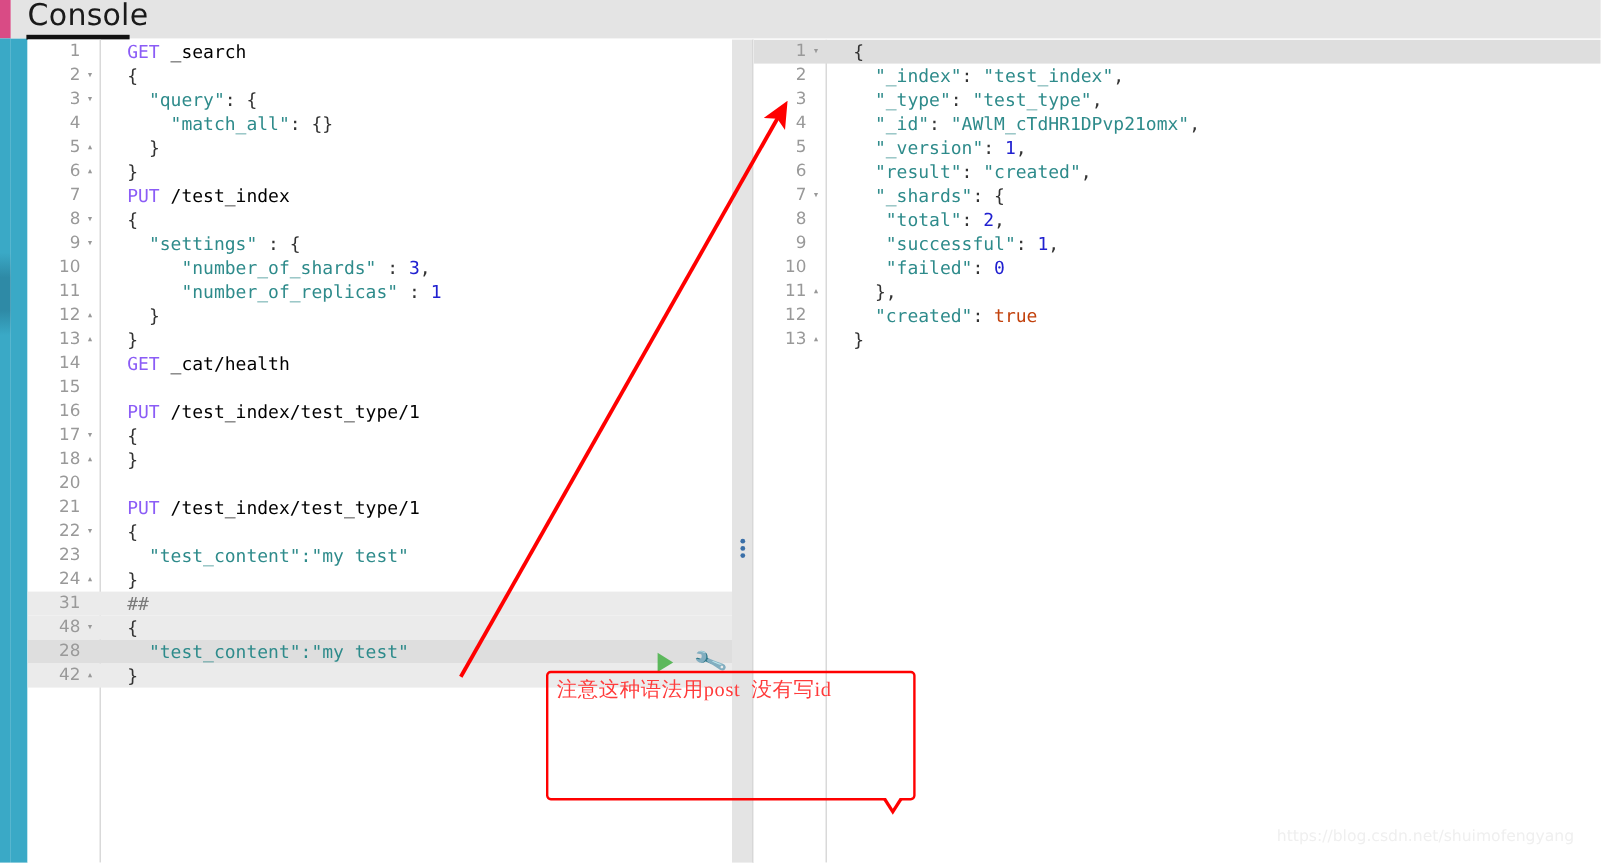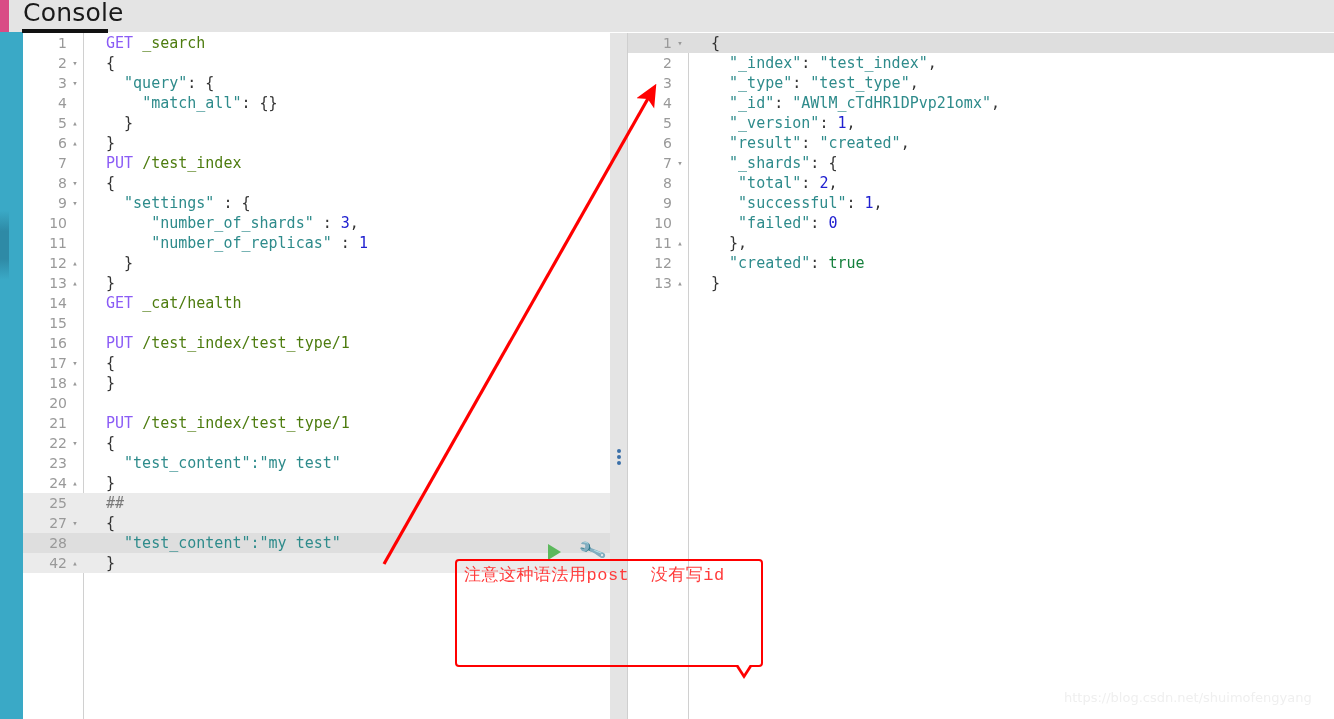--- a/index.html
+++ b/index.html
@@ -34,44 +34,44 @@
       font-size:14px;font-family:"DejaVu Sans","Liberation Sans",sans-serif;}
   .fold{position:absolute;left:47px;width:10px;text-align:center;color:#999;font-size:9px;line-height:20px;}
   .txt{position:absolute;left:83px;}
   .pane-right .txt{position:absolute;left:83px;}
 
   .row.hl{background:#ebebeb;}
   .row.cur{background:#dedede;}
 
   
   .m{color:#8b5cf6;}         
-  .u{color:#4d7c0f;}         
+  .u{color:#000000;}         
   .k{color:#2e8b8b;}         
   .p{color:#333;}            
   .n{color:#2020d0;}         
-  .b{color:#15803d;}         
+  .b{color:#c2410c;}         
   .c{color:#7a7a7a;}
 
   
   .splitter{position:absolute;left:610px;top:33px;width:18px;height:686px;background:#e4e4e4;}
   .splitter-dots{position:absolute;left:615px;top:447px;width:8px;}
   .splitter-dots i{display:block;width:4px;height:4px;margin:2px auto;background:#3a6fa8;border-radius:50%;}
   .pane-edge{position:absolute;left:627px;top:33px;width:1px;height:686px;background:#cfcfcf;}
 
   
   .play{position:absolute;left:548px;top:544px;width:0;height:0;
         border-left:13px solid #5cb85c;border-top:8px solid transparent;border-bottom:8px solid transparent;}
   .wrench{position:absolute;left:580px;top:539px;font-size:20px;color:#1a1a1a;
           font-family:"DejaVu Sans","Liberation Sans",sans-serif;transform:rotate(-20deg);}
 
   
   .anno-box{position:absolute;left:455px;top:559px;width:308px;height:108px;
             border:2px solid #ff0000;border-radius:4px;background:transparent;box-sizing:border-box;}
   .anno-text{position:absolute;left:464px;top:563px;width:300px;
-             font-family:Liberation Mono, monospace;
+             font-family:Liberation Serif, serif;
              font-size:17px;color:#ff3b3b;white-space:pre;letter-spacing:.5px;}
   .anno-tail{position:absolute;left:735px;top:665px;width:0;height:0;
              border-left:9px solid transparent;border-right:9px solid transparent;border-top:14px solid #ff0000;}
   .anno-tail-in{position:absolute;left:737px;top:663px;width:0;height:0;
              border-left:7px solid transparent;border-right:7px solid transparent;border-top:11px solid #fff;}
 
   svg.arrow{position:absolute;left:0;top:0;width:1334px;height:719px;pointer-events:none;}
 
   
   .watermark{position:absolute;left:1064px;top:690px;
@@ -109,22 +109,22 @@
       <div class="row"><span class="ln">14</span><span class="txt"><span class="m">GET</span> <span class="u">_cat/health</span></span></div>
       <div class="row"><span class="ln">15</span><span class="txt"></span></div>
       <div class="row"><span class="ln">16</span><span class="txt"><span class="m">PUT</span> <span class="u">/test_index/test_type/1</span></span></div>
       <div class="row"><span class="ln">17</span><span class="fold">▾</span><span class="txt"><span class="p">{</span></span></div>
       <div class="row"><span class="ln">18</span><span class="fold">▴</span><span class="txt"><span class="p">}</span></span></div>
       <div class="row"><span class="ln">20</span></div>
       <div class="row"><span class="ln">21</span><span class="txt"><span class="m">PUT</span> <span class="u">/test_index/test_type/1</span></span></div>
       <div class="row"><span class="ln">22</span><span class="fold">▾</span><span class="txt"><span class="p">{</span></span></div>
       <div class="row"><span class="ln">23</span><span class="txt">  <span class="k">"test_content":"my test"</span></span></div>
       <div class="row"><span class="ln">24</span><span class="fold">▴</span><span class="txt"><span class="p">}</span></span></div>
-      <div class="row hl"><span class="ln">25</span><span class="txt"><span class="c">##</span></span></div>
-      <div class="row hl"><span class="ln">27</span><span class="fold">▾</span><span class="txt"><span class="p">{</span></span></div>
+      <div class="row hl"><span class="ln">31</span><span class="txt"><span class="c">##</span></span></div>
+      <div class="row hl"><span class="ln">48</span><span class="fold">▾</span><span class="txt"><span class="p">{</span></span></div>
       <div class="row cur"><span class="ln">28</span><span class="txt">  <span class="k">"test_content":"my test"</span></span></div>
       <div class="row hl"><span class="ln">42</span><span class="fold">▴</span><span class="txt"><span class="p">}</span></span></div>
     </div>
 </div>
 
 <div class="splitter"></div>
 <div class="splitter-dots">
     <i></i>
     <i></i>
     <i></i>

